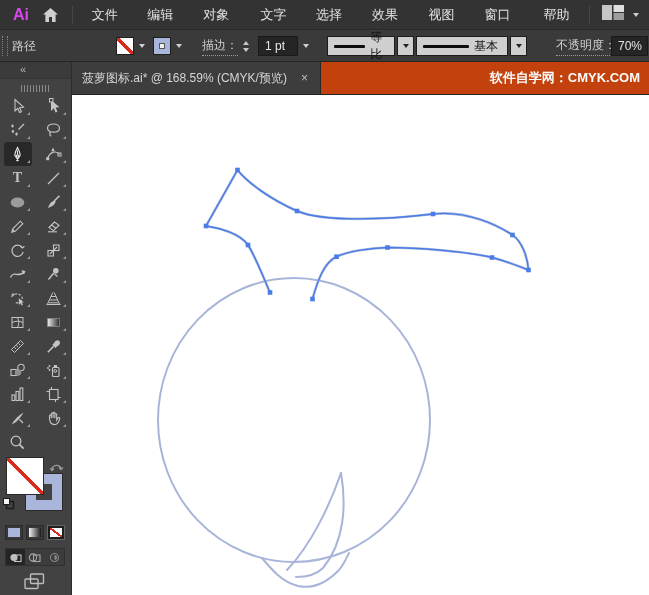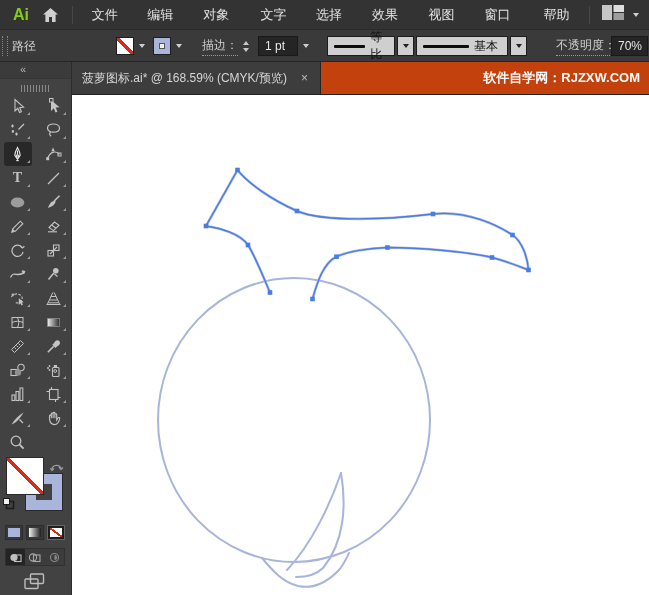--- a/index.html
+++ b/index.html
@@ -2,21 +2,21 @@
 <html><head>
 <meta charset="utf-8">
 <style>
   html,body{margin:0;padding:0;background:#333;}
   body{width:649px;height:595px;position:relative;overflow:hidden;
        font-family:"Liberation Sans","DejaVu Sans",sans-serif;
        -webkit-font-smoothing:antialiased;}
   
   .menubar{position:absolute;left:0;top:0;width:649px;height:30px;background:#333333;
            display:flex;align-items:center;border-bottom:1px solid #2a2a2a;box-sizing:border-box;}
-  .ai-logo{color:#84cc16;font-weight:bold;font-size:16px;margin-left:13px;letter-spacing:0;}
+  .ai-logo{color:#d946ef;font-weight:bold;font-size:16px;margin-left:13px;letter-spacing:0;}
   .home-ic{margin-left:14px;display:flex;align-items:center;}
   .mb-sep{width:1px;height:18px;background:#474747;margin:0 8px 0 14px;}
   .menus{display:flex;align-items:center;}
   .menu-item{color:#e2e2e2;font-size:13px;padding:0 11px;height:30px;line-height:30px;cursor:default;}
   .ws-wrap{margin-left:auto;display:flex;align-items:center;margin-right:10px;}
   .ws-sep{width:1px;height:18px;background:#474747;margin-right:12px;}
   .chev-dn{width:0;height:0;border-left:3.5px solid transparent;border-right:3.5px solid transparent;border-top:4px solid #cfcfcf;display:inline-block;}
   .chev-dn.dark{border-top-color:#222;}
   
   .controlbar{position:absolute;left:0;top:30px;width:649px;height:32px;background:#3a3a3a;
@@ -184,21 +184,21 @@
   <div class="cb" style="left:611px;">
       <span class="darkfield" style="width:37px;">70%</span>
     </div>
 </div>
 
 <div class="tabbar">
   <div class="doctab">
     <span class="doctab-title">菠萝图标.ai* @ 168.59% (CMYK/预览)</span>
     <span class="tab-close">×</span>
   </div>
-  <div class="watermark">软件自学网：RJZXW.COM</div>
+  <div class="watermark">软件自学网：CMYK.COM</div>
 </div>
 
 <div class="toolbar">
   <div class="tb-head">«</div>
   <div class="tb-grip"></div>
 
   <div class="tools">
 
     <div class="tool fly" title="选择工具">
       <svg width="17" height="17">

